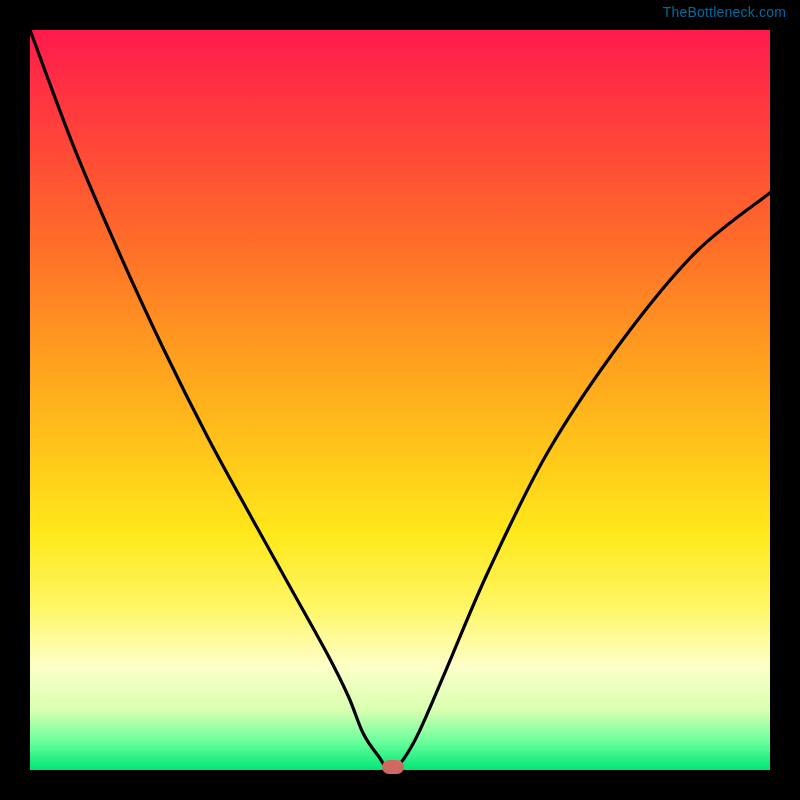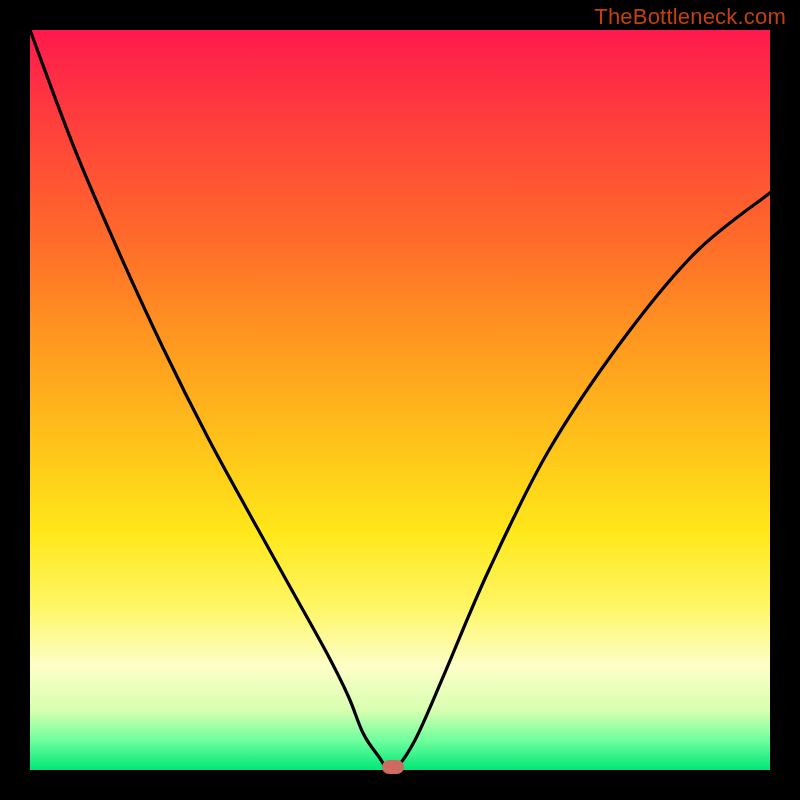--- a/index.html
+++ b/index.html
@@ -44,22 +44,22 @@
     position: absolute;
     top: 0;
     left: 0;
     width: 740px;
     height: 740px;
   }
   .watermark {
     position: absolute;
     top: 4px;
     right: 14px;
-    color: #c2410c;
-    font-size: 22px;
+    color: #0369a1;
+    font-size: 14px;
     letter-spacing: 0.2px;
     font-weight: 500;
   }
   .marker {
     position: absolute;
     width: 22px;
     height: 14px;
     border-radius: 7px;
     background: #cf6a63;
   }

